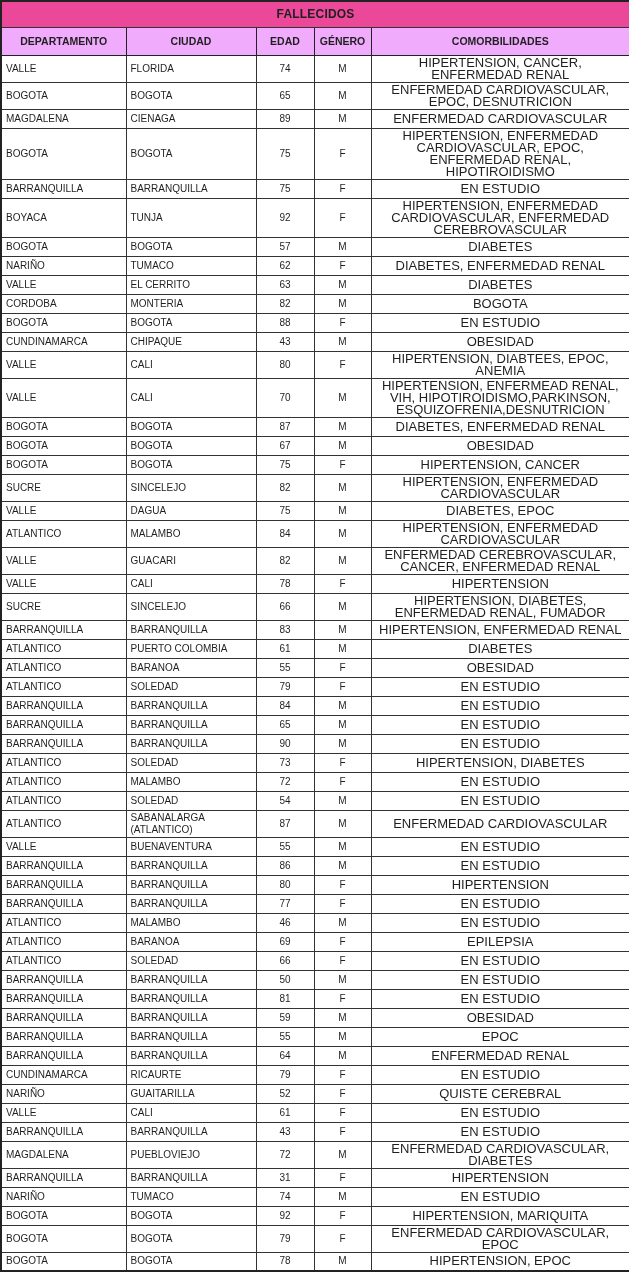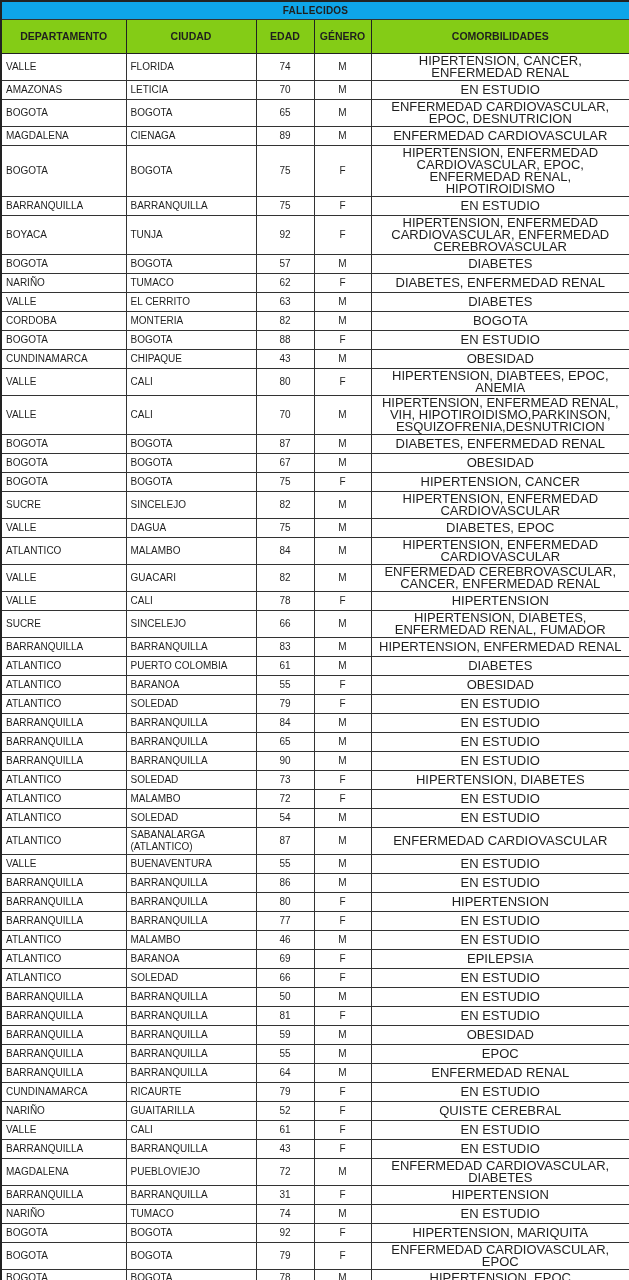--- a/index.html
+++ b/index.html
@@ -20,30 +20,30 @@
   }
   td, th {
     border: 1px solid #333333;
     color: #1f1f1f;
     font-size: 10px;
     vertical-align: middle;
     overflow: hidden;
     box-sizing: border-box;
   }
   tr.title-row td {
-    height: 18px;
+    height: 26px;
     font-weight: bold;
-    font-size: 10px;
+    font-size: 12px;
     text-align: center;
-    background: #0ea5e9;
+    background: #ec4899;
     letter-spacing: 0.2px;
   }
   tr.header-row th {
-    height: 34px;
-    background: #84cc16;
+    height: 28px;
+    background: #f0abfc;
     font-weight: bold;
     font-size: 10.5px;
     border: 1px solid #222222;
   }
   tr.data-row td {
     height: 19px;
     padding: 1px 4px;
     line-height: 12px;
   }
   td.cell-left   { text-align: left; }
@@ -76,27 +76,20 @@
     </tbody>
     <tbody>
         <tr class="data-row">
     <td class="cell-left">VALLE</td>
     <td class="cell-left">FLORIDA</td>
     <td class="cell-center">74</td>
     <td class="cell-center">M</td>
     <td class="cell-com">HIPERTENSION, CANCER, ENFERMEDAD RENAL</td>
   </tr>
         <tr class="data-row">
-    <td class="cell-left">AMAZONAS</td>
-    <td class="cell-left">LETICIA</td>
-    <td class="cell-center">70</td>
-    <td class="cell-center">M</td>
-    <td class="cell-com">EN ESTUDIO</td>
-  </tr>
-        <tr class="data-row">
     <td class="cell-left">BOGOTA</td>
     <td class="cell-left">BOGOTA</td>
     <td class="cell-center">65</td>
     <td class="cell-center">M</td>
     <td class="cell-com">ENFERMEDAD CARDIOVASCULAR, EPOC, DESNUTRICION</td>
   </tr>
         <tr class="data-row">
     <td class="cell-left">MAGDALENA</td>
     <td class="cell-left">CIENAGA</td>
     <td class="cell-center">89</td>

